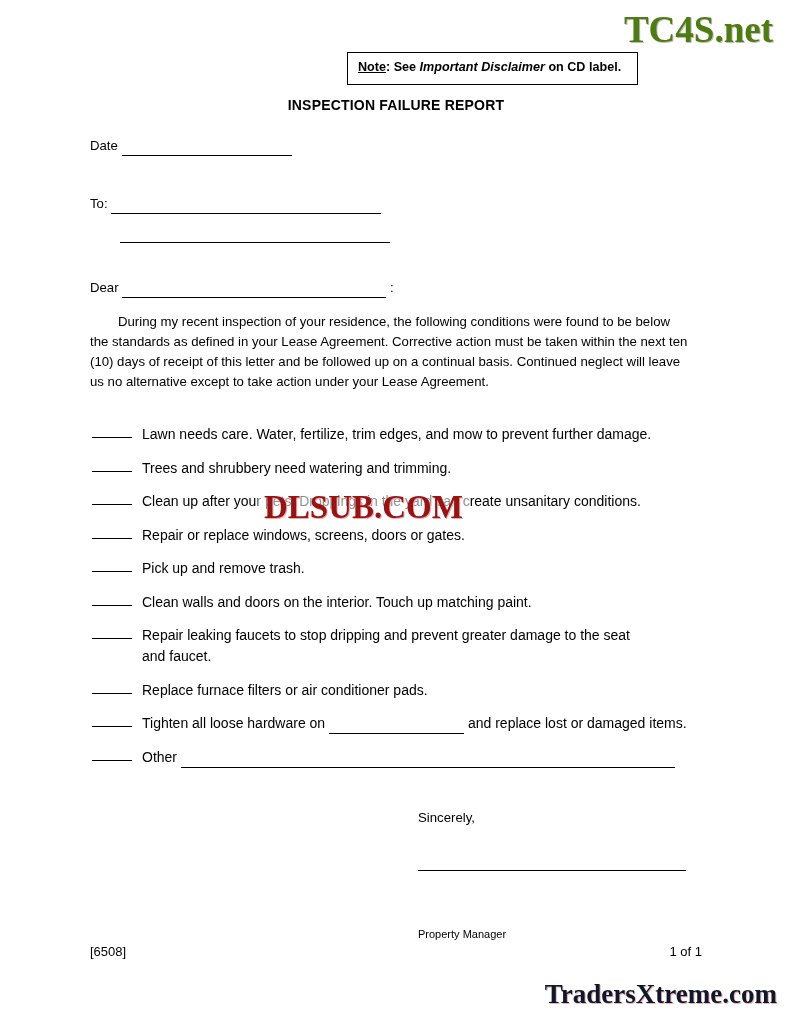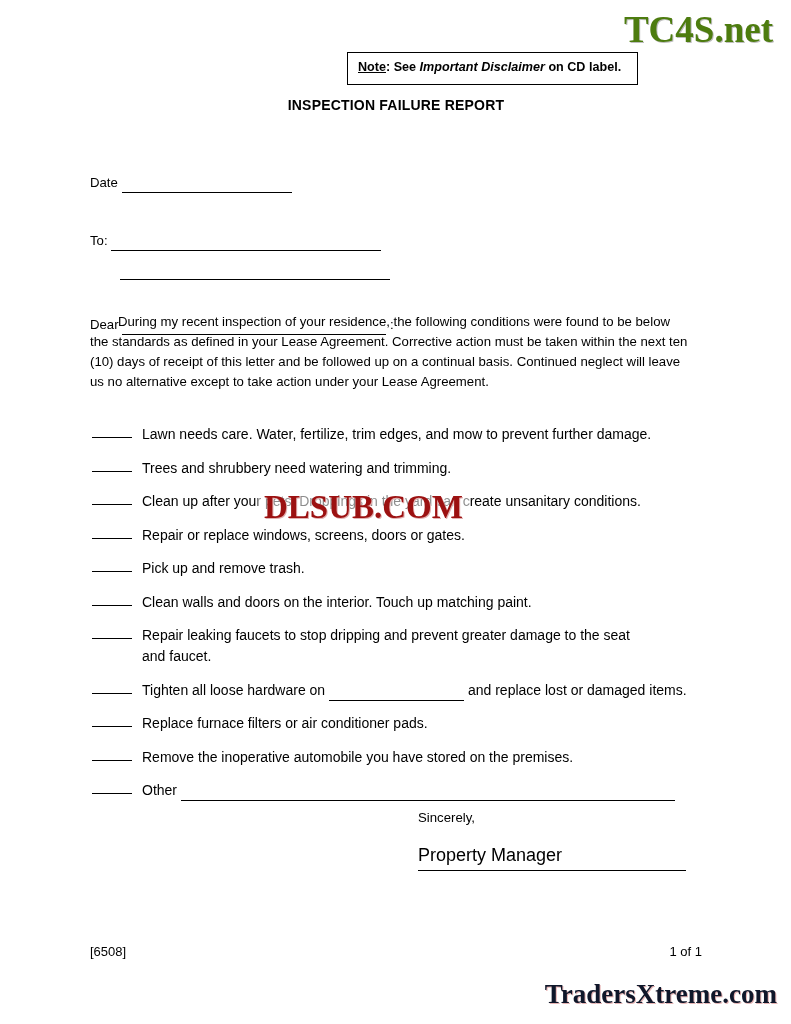--- a/index.html
+++ b/index.html
@@ -88,21 +88,21 @@
     left: 0;
     top: 95px;
     width: 612px;
     text-align: center;
     font-weight: bold;
     font-size: 14px;
     letter-spacing: 0.2px;
   }
 
   .row { position: absolute; left: 0; width: 612px; }
-  .lbl { display: inline-block; margin-top: 37px; }
+  .lbl { display: inline-block; }
 
   .rule {
     display: inline-block;
     border-bottom: 1px solid #000;
     vertical-align: bottom;
     height: 0.95em;
   }
 
   .date-row { top: 136px; }
   .to-row { top: 194px; }
@@ -160,22 +160,22 @@
   .sig-line {
     position: absolute;
     left: 328px;
     top: 870px;
     width: 268px;
     border-bottom: 1px solid #000;
   }
   .sig-label {
     position: absolute;
     left: 328px;
-    top: 842px;
-    font-size: 18px;
+    top: 926px;
+    font-size: 11px;
   }
 
   .footer-left {
     position: absolute;
     left: 0;
     top: 942px;
     font-size: 13px;
   }
   .footer-center {
     position: absolute;
@@ -257,31 +257,30 @@
       </div>
 
       <div class="item">
         <span class="blank"></span>
         <span>Repair leaking faucets to stop dripping and prevent greater damage to the seat</span>
         <span class="sub">and faucet.</span>
       </div>
 
       <div class="item">
         <span class="blank"></span>
+        <span>Replace furnace filters or air conditioner pads.</span>
+      </div>
+
+      <div class="item">
+        <span class="blank"></span>
         <span>Tighten all loose hardware on </span><span class="inline-rule"></span><span> and replace lost or damaged items.</span>
       </div>
 
       <div class="item">
         <span class="blank"></span>
-        <span>Replace furnace filters or air conditioner pads.</span>
-      </div>
-
-      <div class="item">
-        <span class="blank"></span>
-        <span>Remove the inoperative automobile you have stored on the premises.</span>
       </div>
 
       <div class="item">
         <span class="blank"></span>
         <span>Other</span>
         <span class="other-rule"></span>
       </div>
 
     </div>
 

